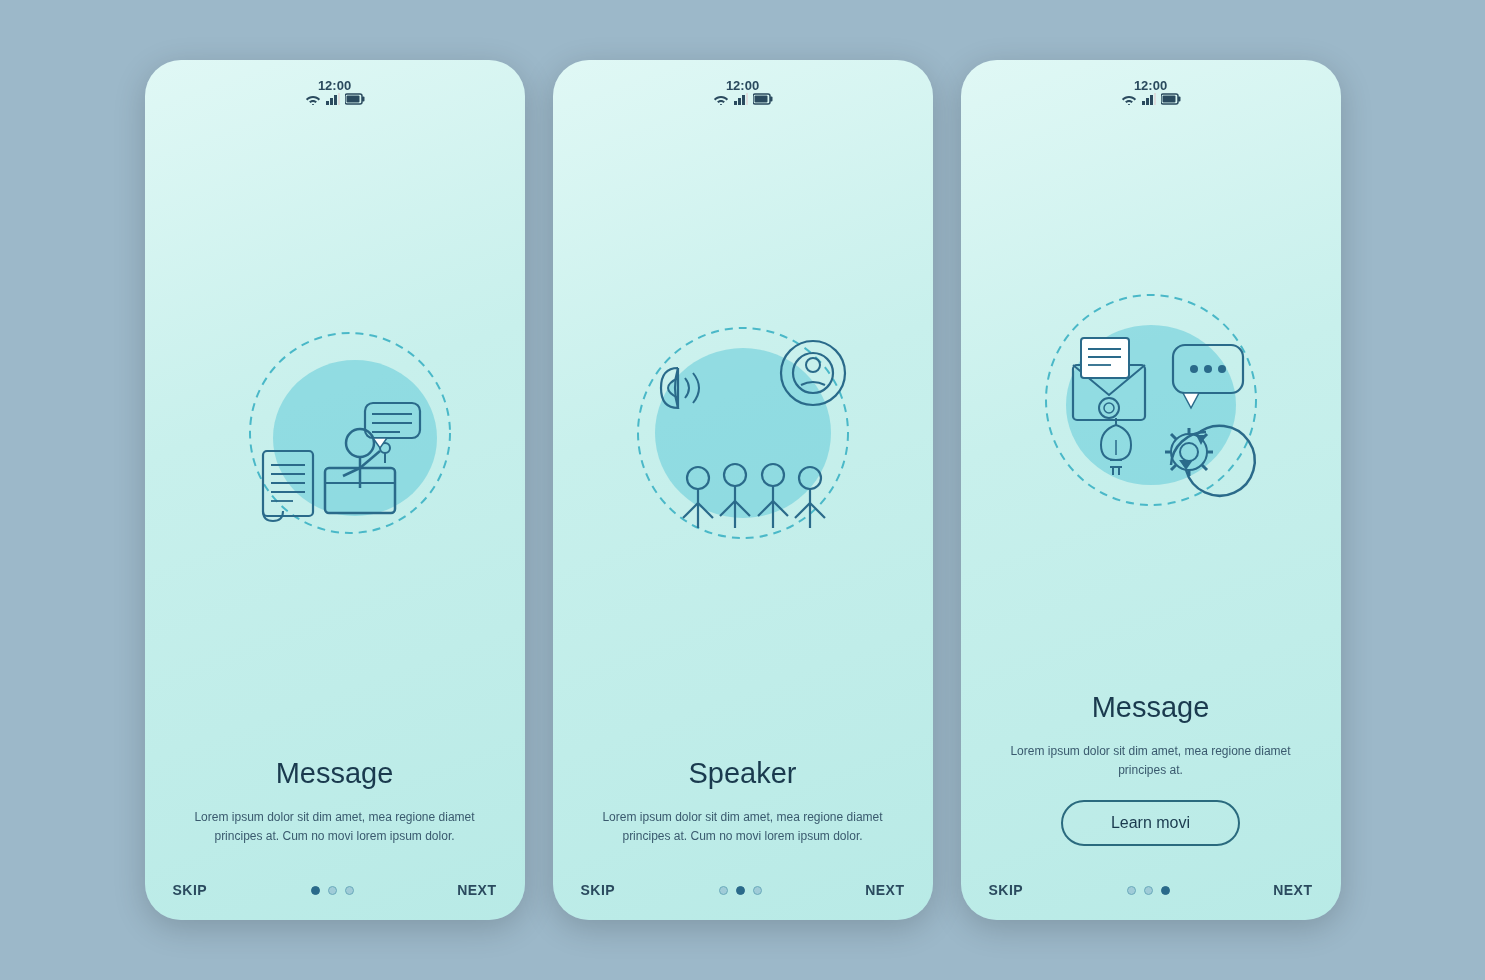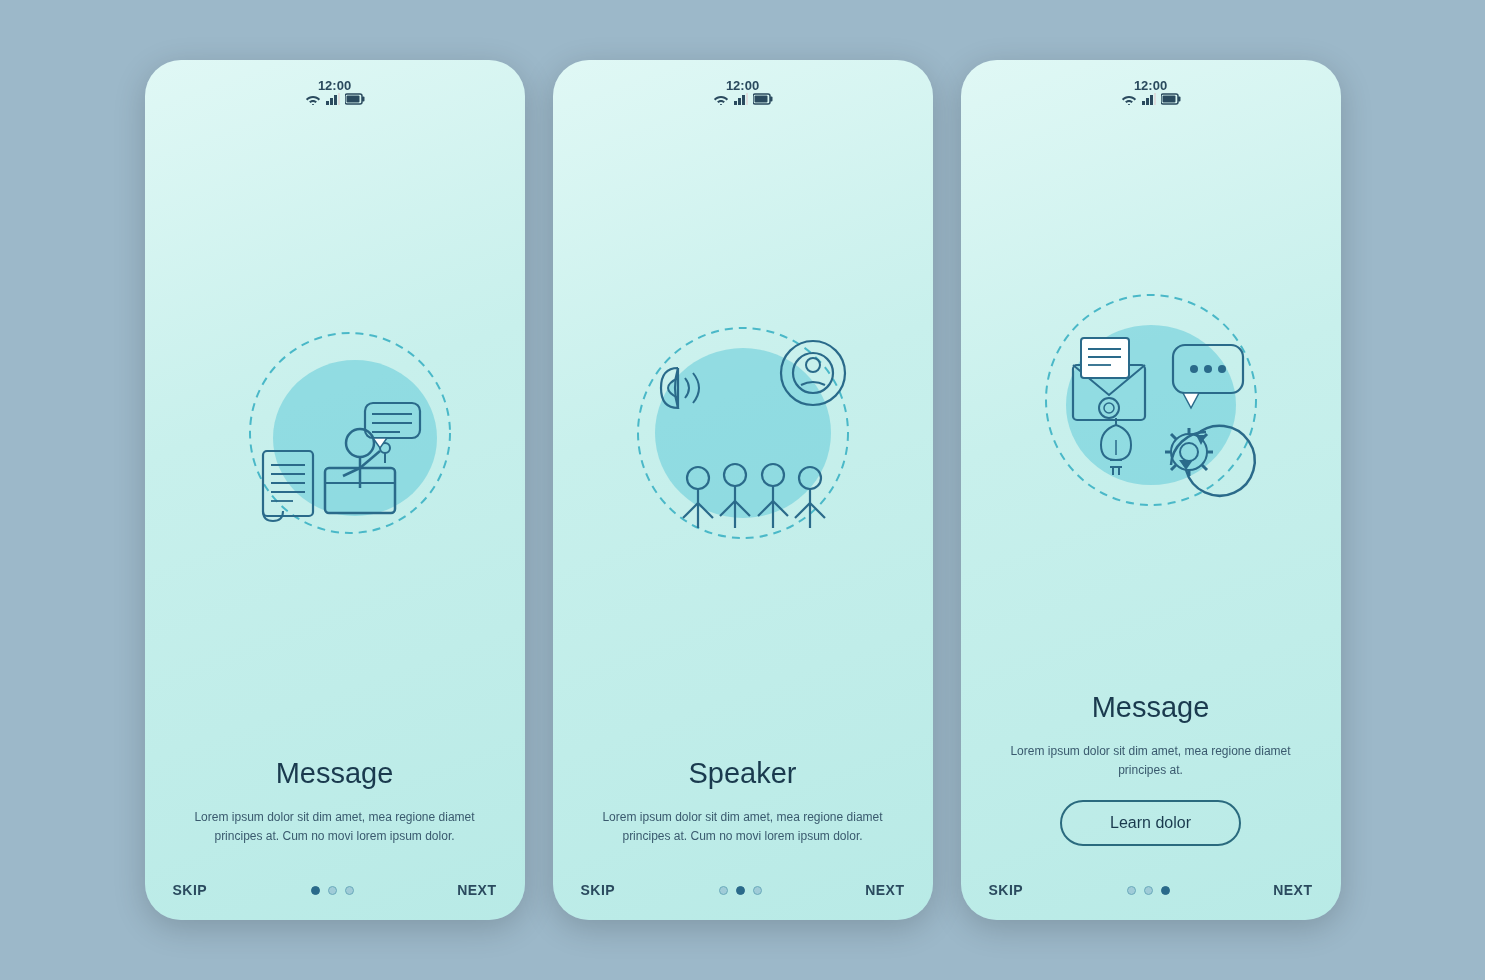--- a/index.html
+++ b/index.html
@@ -398,21 +398,21 @@
         <line x1="102" y1="207" x2="102" y2="215" stroke="#2a6a8a" stroke-width="2"></line>
         <line x1="108" y1="207" x2="108" y2="215" stroke="#2a6a8a" stroke-width="2"></line>
         <line x1="105" y1="165" x2="105" y2="158" stroke="#2a6a8a" stroke-width="2"></line>
         <line x1="105" y1="180" x2="105" y2="195" stroke="#2a6a8a" stroke-width="1.5"></line>
       </svg>
     </div>
 
     <div class="phone-content">
       <h2 class="phone-title">Message</h2>
       <p class="phone-body">Lorem ipsum dolor sit dim amet, mea regione diamet principes at.</p>
-      <button class="learn-more-btn">Learn dolor</button>
+      <button class="learn-more-btn">Learn movi</button>
     </div>
 
     <div class="nav-bar">
       <span class="nav-skip">SKIP</span>
       <div class="nav-dots">
         <span class="dot"></span>
         <span class="dot"></span>
         <span class="dot active"></span>
       </div>
       <span class="nav-next">NEXT</span>

